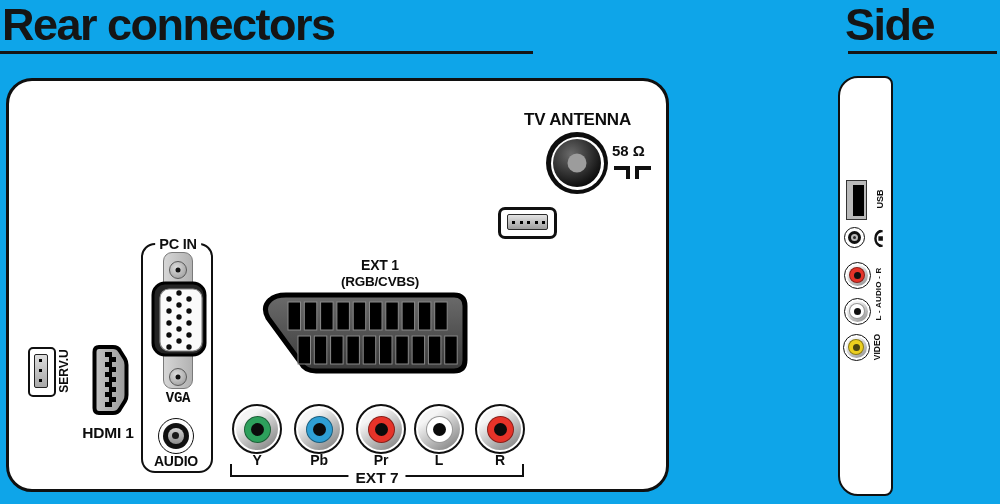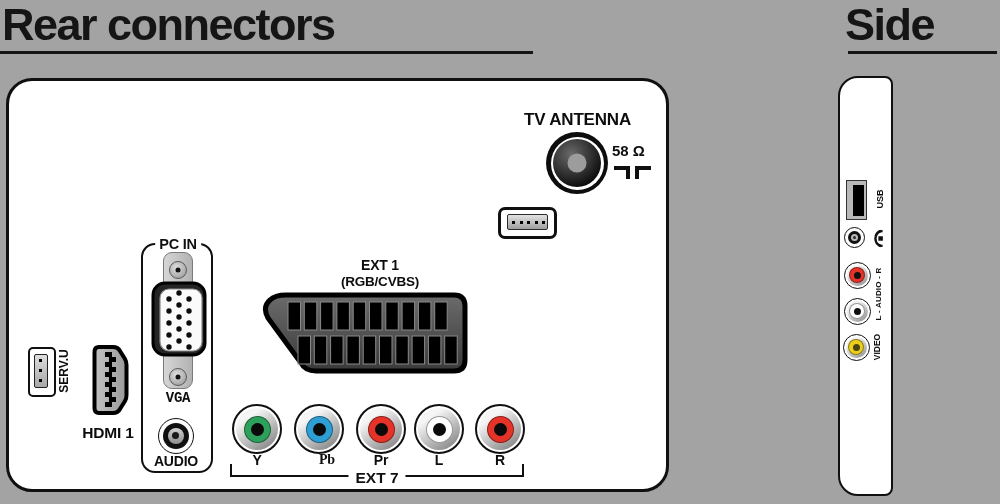--- a/index.html
+++ b/index.html
@@ -1,17 +1,17 @@
 <!DOCTYPE html>
 <html><head>
 <meta charset="utf-8">
 <style>
   * { margin:0; padding:0; box-sizing:border-box; }
   body { background:#ffffff; font-family:"Liberation Sans", sans-serif; }
-  #stage { position:relative; width:1000px; height:504px; background:#a3a3a3; overflow:hidden; color:#101010; }
+  #stage { position:relative; width:1000px; height:504px; background:#0ea5e9; overflow:hidden; color:#101010; }
 
   
   .title { position:absolute; font-weight:bold; font-size:45px; line-height:50px; letter-spacing:-1.5px; color:#151515; }
   .title-rear { left:2px; top:0; }
   .title-side { left:845px; top:0; }
   .rule { position:absolute; height:3px; background:#151515; top:51px; }
   .rule-rear { left:0; width:533px; }
   .rule-side { left:848px; width:149px; }
 
   
@@ -77,21 +77,21 @@
   .lbl-hdmi { left:72px; top:424px; width:72px; font-size:15.5px; }
 
   
   .rcaR { position:absolute; top:404px; width:50px; height:50px; border:2px solid #101010; border-radius:50%; background:#fff; }
   .rca-silver { position:absolute; left:2px; top:2px; width:42px; height:42px; border-radius:50%;
                 background:linear-gradient(145deg,#f5f5f5 25%,#777); }
   .rca-color { position:absolute; left:7.5px; top:7.5px; width:27px; height:27px; border-radius:50%; border:1px solid rgba(0,0,0,.4); }
   .rca-center { position:absolute; left:6px; top:6px; width:13px; height:13px; background:#0b0b0b; border-radius:50%; }
   .p0 { left:232px; } .p1 { left:294px; } .p2 { left:356px; } .p3 { left:414px; } .p4 { left:475px; }
   .lbl-rca { top:452px; width:40px; font-size:14px; }
-  .l0 { left:237px; } .l1 { left:307px;font-family:Liberation Serif, serif; } .l2 { left:361px; } .l3 { left:419px; } .l4 { left:480px; }
+  .l0 { left:237px; } .l1 { left:299px; } .l2 { left:361px; } .l3 { left:419px; } .l4 { left:480px; }
   .ext2-bracket { position:absolute; left:230px; top:464px; width:294px; height:13px;
                   border-left:2.5px solid #101010; border-right:2.5px solid #101010; border-bottom:2.5px solid #101010; }
   .lbl-ext2 { left:377px; top:478px; transform:translate(-50%,-50%); position:absolute; font-weight:bold; font-size:15.5px;
               background:#fff; padding:0 7px; white-space:nowrap; }
 
   
   .usb { position:absolute; left:846px; top:180px; width:21px; height:40px; background:#b9b9b9; border:1.2px solid #333; }
   .usb-in { position:absolute; left:6px; top:3.5px; width:11px; height:31px; background:#000; }
   .lbl-usb { left:880px; top:199px; font-size:9px; }
   .hp { position:absolute; left:844px; top:227px; width:21px; height:21px; border:1.5px solid #101010; border-radius:50%; background:#fff; }

